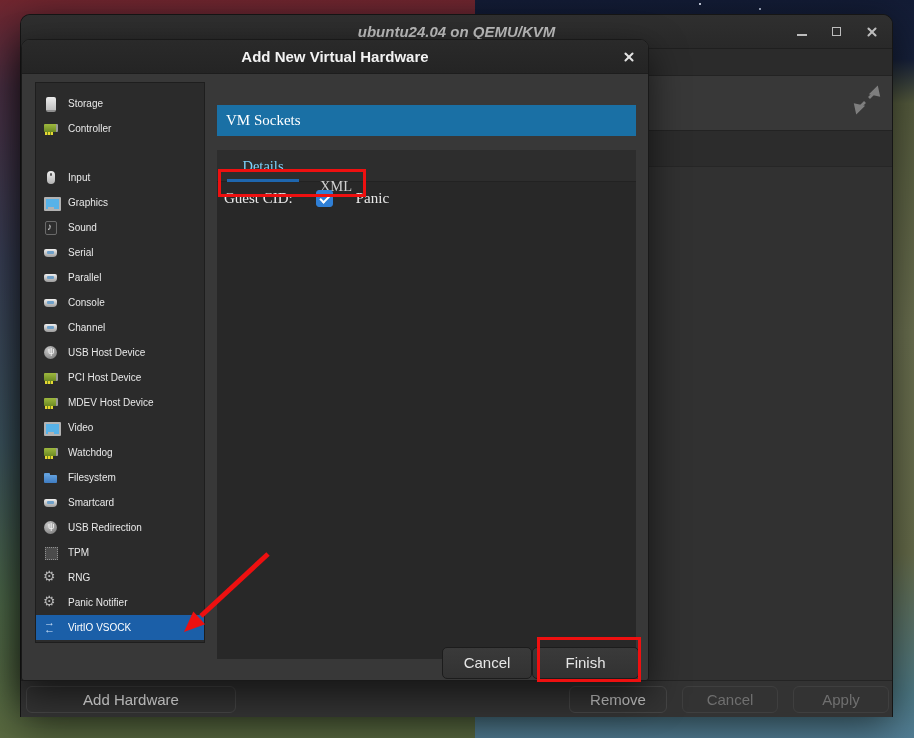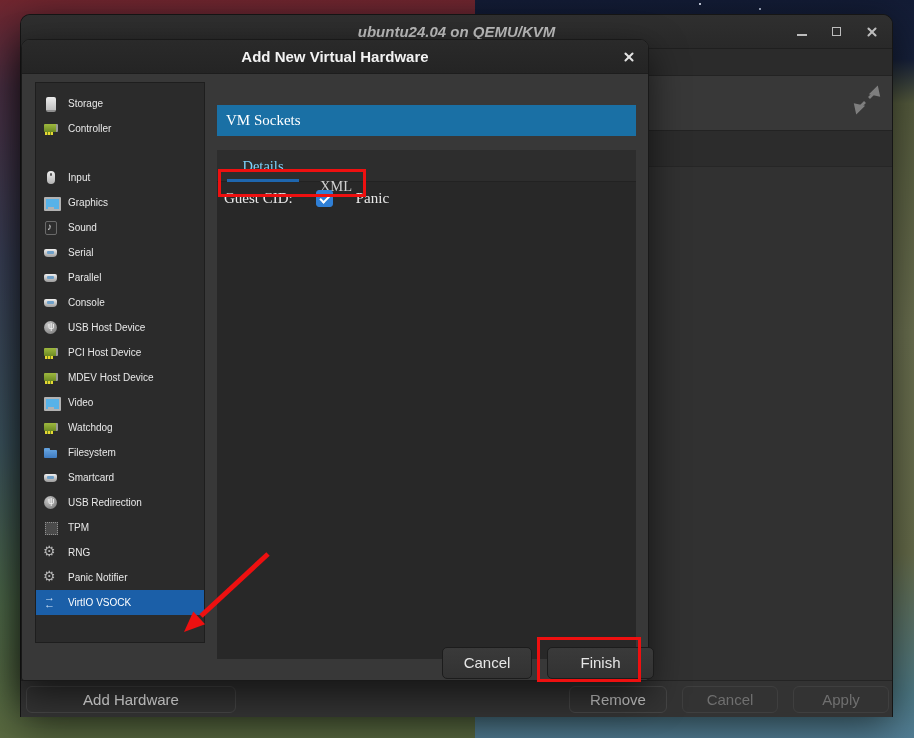--- a/index.html
+++ b/index.html
@@ -105,21 +105,21 @@
   .tab-content { height:477px; background:#282828; padding:8px 7px; }
   .cid-row { display:flex; align-items:center; gap:23px; font-size:15px; color:#e8e8e8; }
   .checkbox { position:relative; width:17px; height:17px; background:#3a3a3a; border:1px solid #666; border-radius:3px; }
   .checkbox.checked { background:var(--check,#2f7fd6); border-color:var(--check,#2f7fd6); }
   .checkbox.checked::after { content:""; position:absolute; left:3px; top:4px; width:8px; height:4px;
     border-left:2px solid #fff; border-bottom:2px solid #fff; transform:rotate(-45deg); }
 
   .dbtn { position:absolute; top:607px; height:32px; background:linear-gradient(#3a3a3a,#323232);
     border:1px solid #1c1c1c; border-radius:5px; color:#e6e6e6; font-size:15px; text-align:center; line-height:30px; cursor:default; }
   .dbtn-cancel { left:420px; width:90px; }
-  .dbtn-finish { left:525px; width:107px; }
+  .dbtn-finish { left:510px; width:107px; }
 
   
   .anno-rect { position:absolute; border:3px solid var(--red,#ee1010); z-index:50; pointer-events:none; }
   .anno-cid { left:218px; top:169px; width:148px; height:28px; }
   .anno-finish { left:537px; top:637px; width:104px; height:45px; }
   .anno-arrow { position:absolute; inset:0; z-index:50; pointer-events:none; }
 </style>
 </head>
 <body>
 
@@ -193,20 +193,24 @@
           </div>
           <div class="sb-item">
             <span class="ic ic-plug"></span>
             <span>Parallel</span>
           </div>
           <div class="sb-item">
             <span class="ic ic-plug"></span>
             <span>Console</span>
           </div>
           <div class="sb-item">
+            <span class="ic ic-plug"></span>
+            <span>Channel</span>
+          </div>
+          <div class="sb-item">
             <span class="ic ic-usb"></span>
             <span>USB Host Device</span>
           </div>
           <div class="sb-item">
             <span class="ic ic-card"></span>
             <span>PCI Host Device</span>
           </div>
           <div class="sb-item">
             <span class="ic ic-card"></span>
             <span>MDEV Host Device</span>

